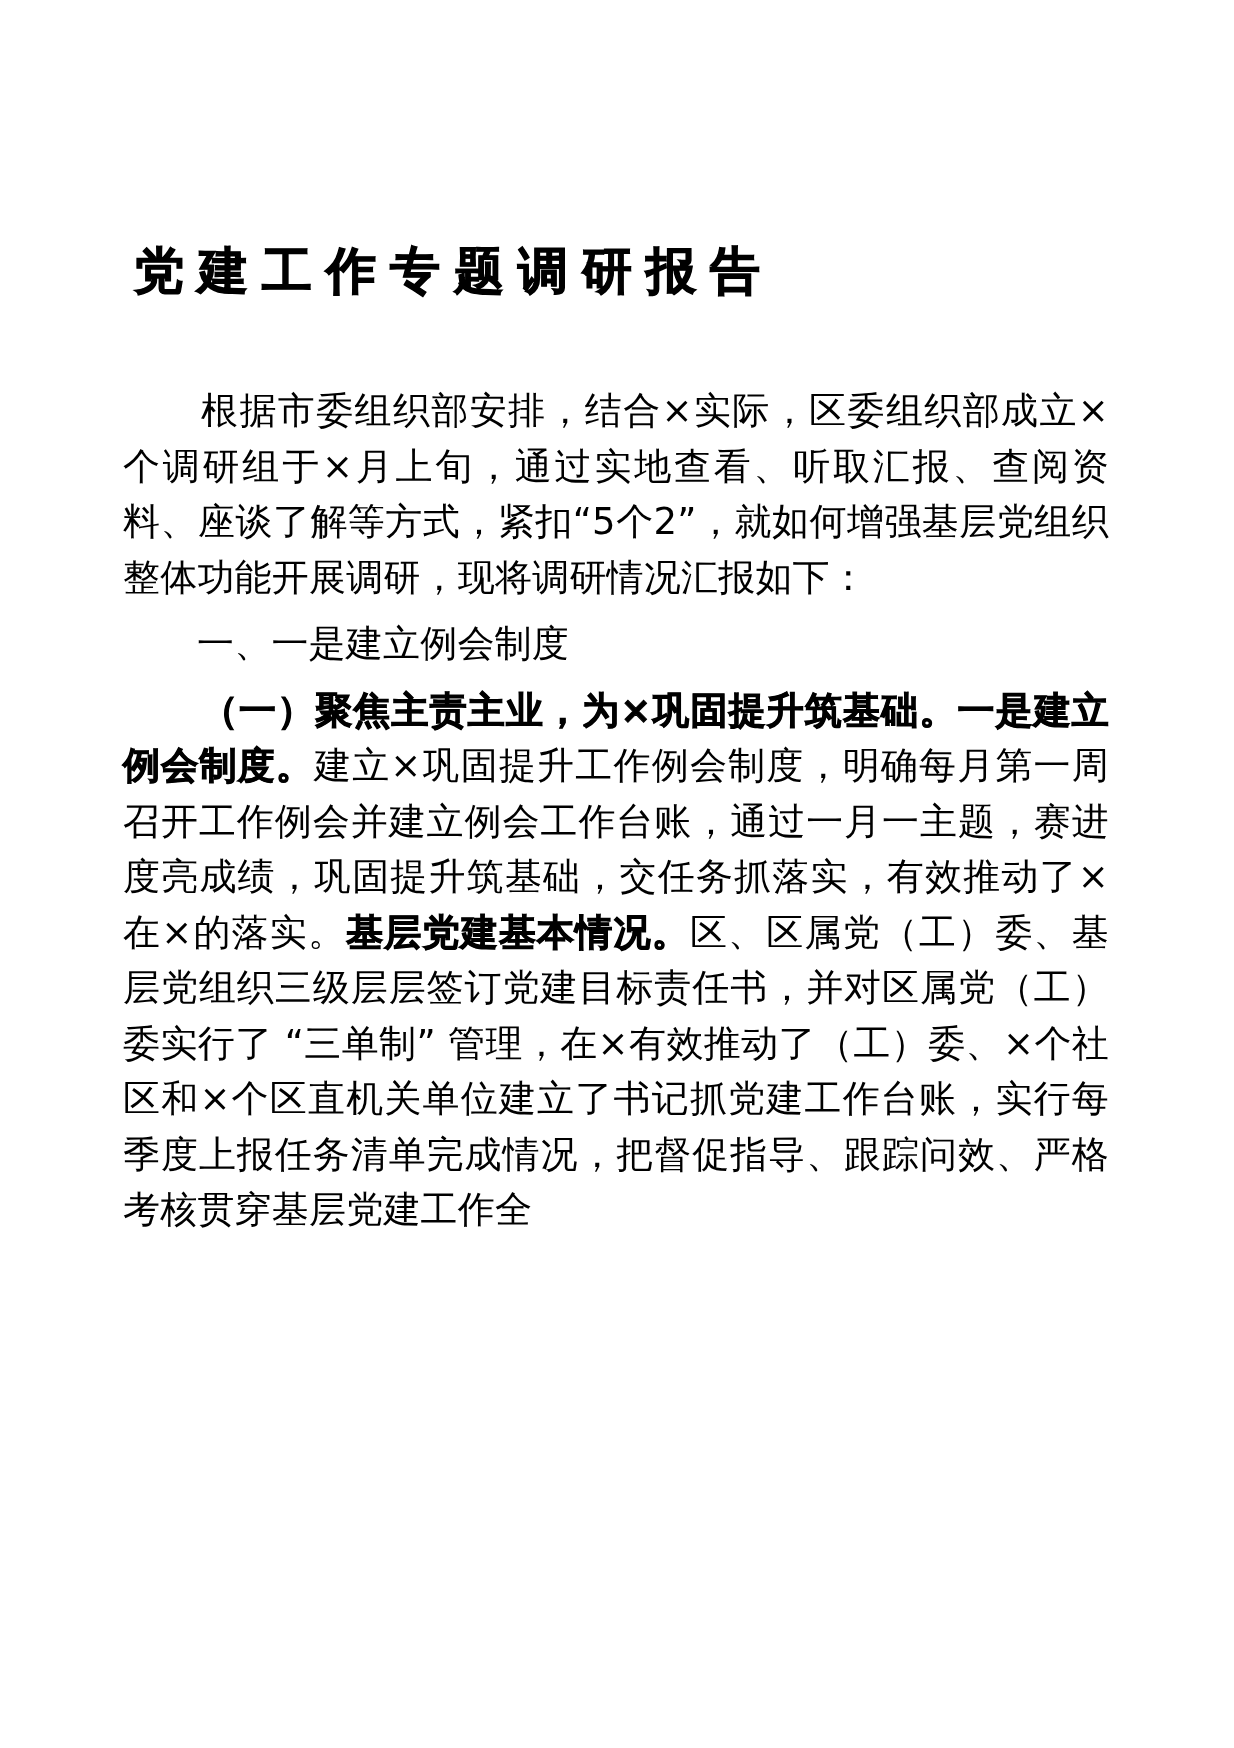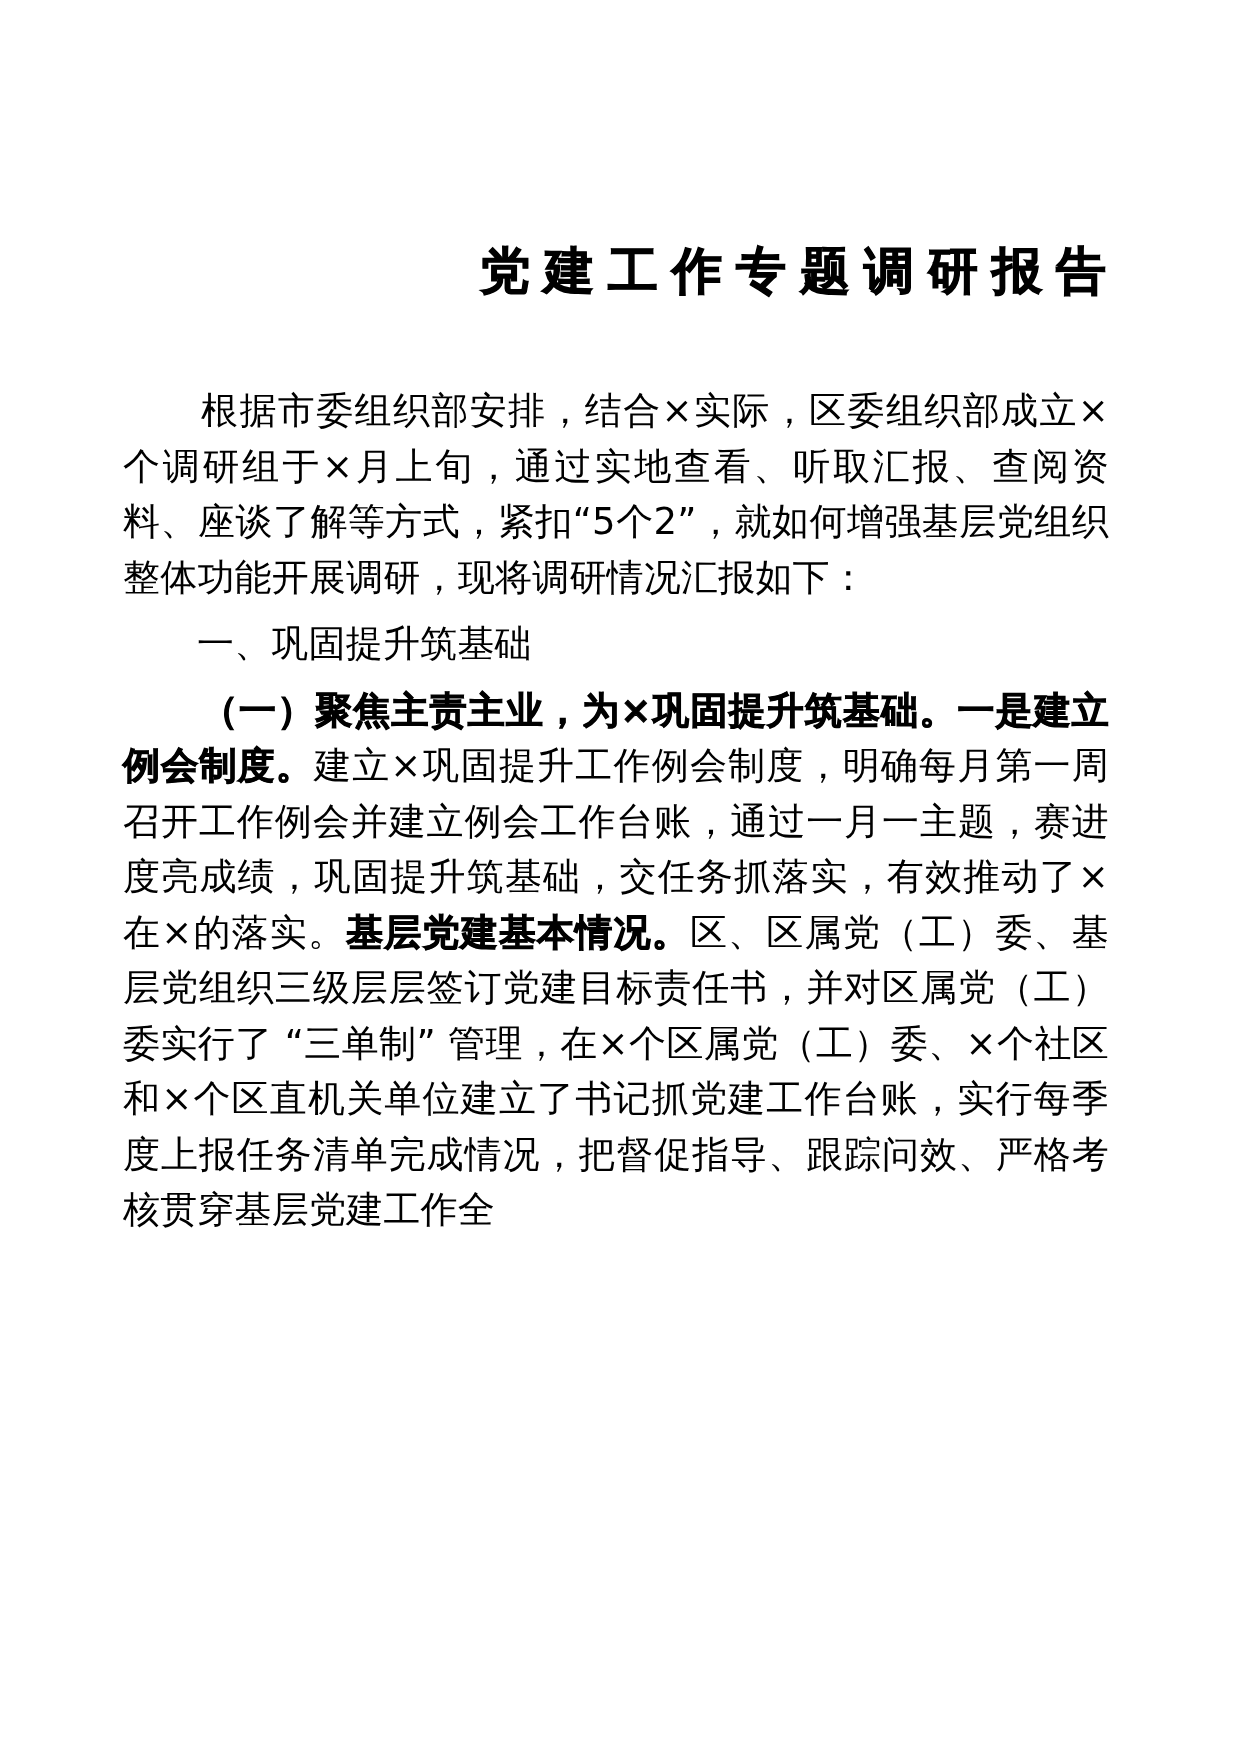--- a/index.html
+++ b/index.html
@@ -21,23 +21,23 @@
     left: 112px;
     top: 0;
     width: 1008px;
     height: 1748px;
   }
   .doc-title {
     margin: 0;
     padding: 0;
     position: absolute;
     top: 238px;
-    left: 0;
+    left: 8px;
     width: 1008px;
-    text-align: right;
+    text-align: left;
     font-size: 50px;
     line-height: 66px;
     font-weight: 900;
     letter-spacing: 14px;
     text-indent: 14px;
     color: #000000;
     font-family: "DejaVu Sans", sans-serif;
     -webkit-text-stroke: 1.1px #000000;
   }
   .body-block {
@@ -79,22 +79,22 @@
 
     <h1 class="doc-title">党建工作专题调研报告</h1>
 
     <div class="body-block">
 
       <p class="para indent">
         <span>根据市委组织部安排，结合×实际，区委组织部成立×个调研组于×月上旬，通过实地查看、听取汇报、查阅资料、座谈了解等方式，紧扣“5个2”，就如何增强基层党组织整体功能开展调研，现将调研情况汇报如下：</span>
       </p>
 
       <p class="para indent-sm">
-        <span>一、巩固提升筑基础</span>
+        <span>一、一是建立例会制度</span>
       </p>
 
       <p class="para indent">
-        <span class="b">（一）聚焦主责主业，为×巩固提升筑基础。一是建立例会制度。</span><span>建立×巩固提升工作例会制度，明确每月第一周召开工作例会并建立例会工作台账，通过一月一主题，赛进度亮成绩，巩固提升筑基础，交任务抓落实，有效推动了×在×的落实。</span><span class="b">基层党建基本情况。</span><span>区、区属党（工）委、基层党组织三级层层签订党建目标责任书，并对区属党（工）委实行了 “三单制” 管理，在×个区属党（工）委、×个社区和×个区直机关单位建立了书记抓党建工作台账，实行每季度上报任务清单完成情况，把督促指导、跟踪问效、严格考核贯穿基层党建工作全</span>
+        <span class="b">（一）聚焦主责主业，为×巩固提升筑基础。一是建立例会制度。</span><span>建立×巩固提升工作例会制度，明确每月第一周召开工作例会并建立例会工作台账，通过一月一主题，赛进度亮成绩，巩固提升筑基础，交任务抓落实，有效推动了×在×的落实。</span><span class="b">基层党建基本情况。</span><span>区、区属党（工）委、基层党组织三级层层签订党建目标责任书，并对区属党（工）委实行了 “三单制” 管理，在×有效推动了（工）委、×个社区和×个区直机关单位建立了书记抓党建工作台账，实行每季度上报任务清单完成情况，把督促指导、跟踪问效、严格考核贯穿基层党建工作全</span>
       </p>
 
     </div>
   </div>
 </div>
 
 </body></html>

